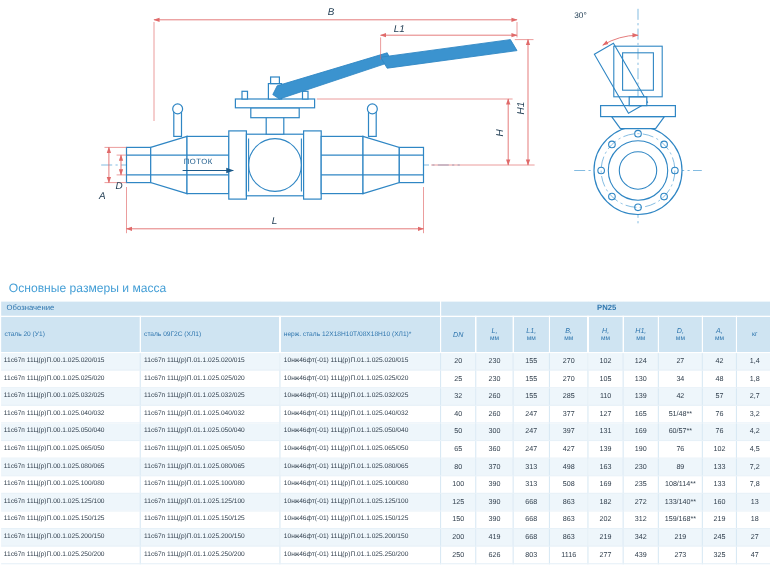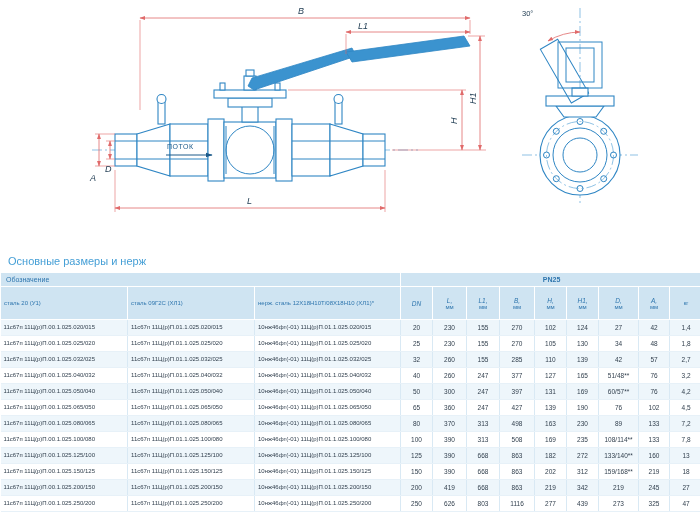--- a/index.html
+++ b/index.html
@@ -174,21 +174,21 @@
         <rect class="bln" x="566" y="48" width="28" height="34"></rect>
       </g>
     </g>
 
     <g>
       <path class="dim" d="M 580,32 A 64,64 0 0 0 548,41" marker-start="url(#arr)" marker-end="url(#arr)"></path>
       <text class="dls" x="522" y="16">30°</text>
     </g>
   </svg>
 
-  <h2 class="section-title">Основные размеры и нерж</h2>
+  <h2 class="section-title">Основные размеры и масса</h2>
 
   <table>
     <colgroup>
       <col style="width:127px">
         <col style="width:127px">
         <col style="width:146px">
       <col style="width:32px">
         <col style="width:34px">
         <col style="width:33px">
       <col style="width:35px">

